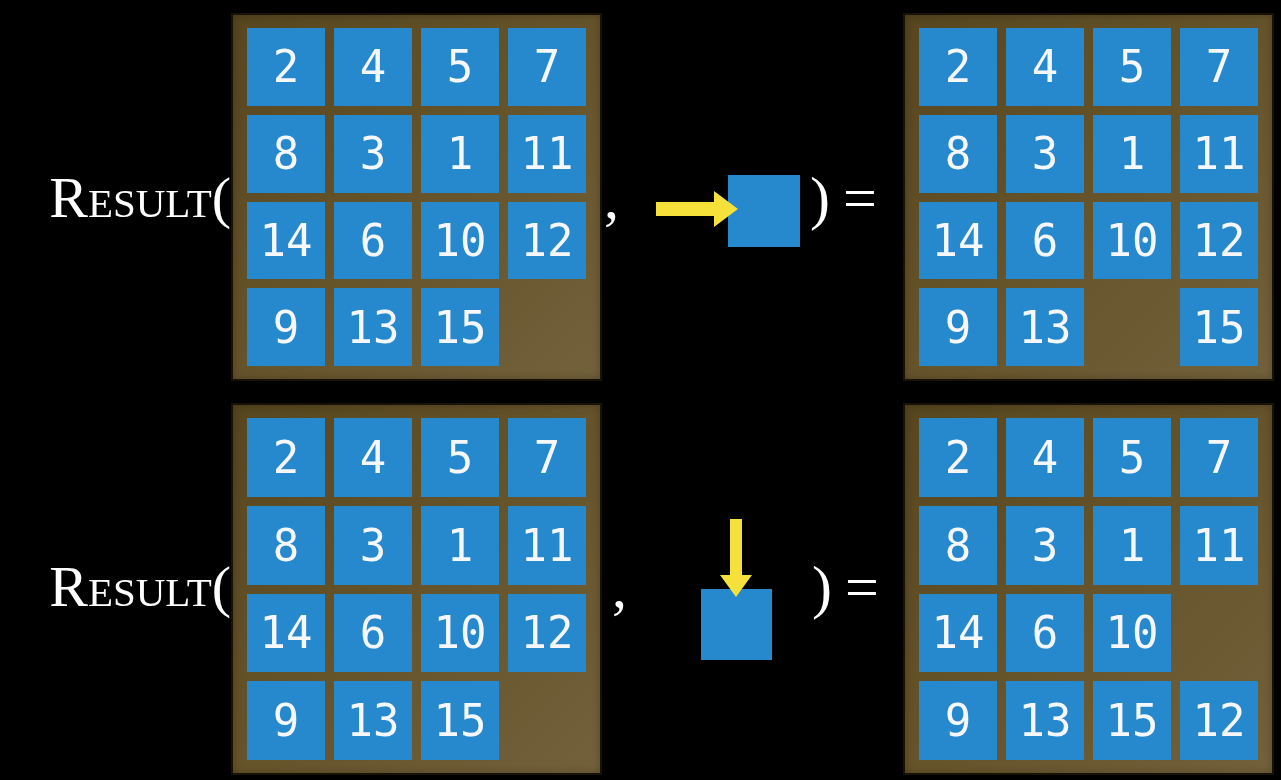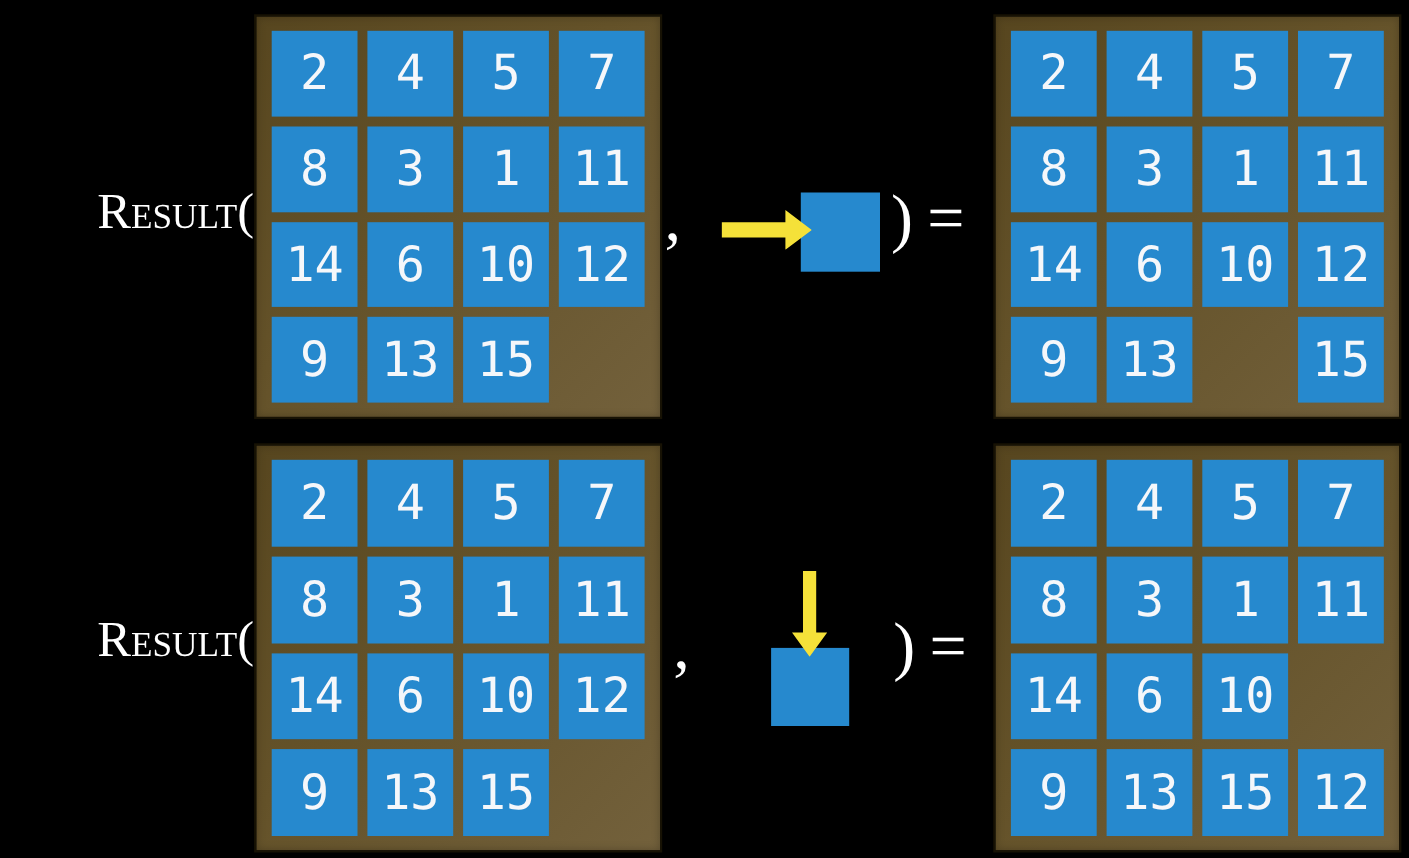--- a/index.html
+++ b/index.html
@@ -11,21 +11,21 @@
     position: relative;
     width: 1281px;
     height: 780px;
     background: var(--background, #000);
     overflow: hidden;
     font-family: "Liberation Serif", serif;
   }
   .func-label {
     position: absolute;
     white-space: nowrap;
-    font-size: 46px;
+    font-size: 58px;
     line-height: 1;
     color: var(--formula-white, #fff);
     text-align: right;
   }
   .func-label .sc {
     font-variant: small-caps;
   }
   .sym {
     position: absolute;
     font-size: 60px;

